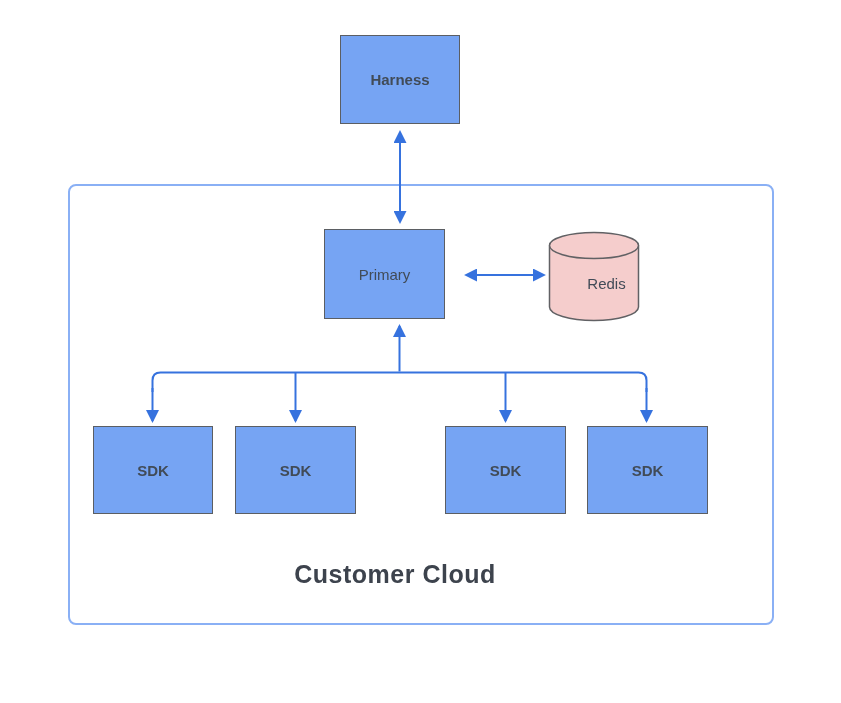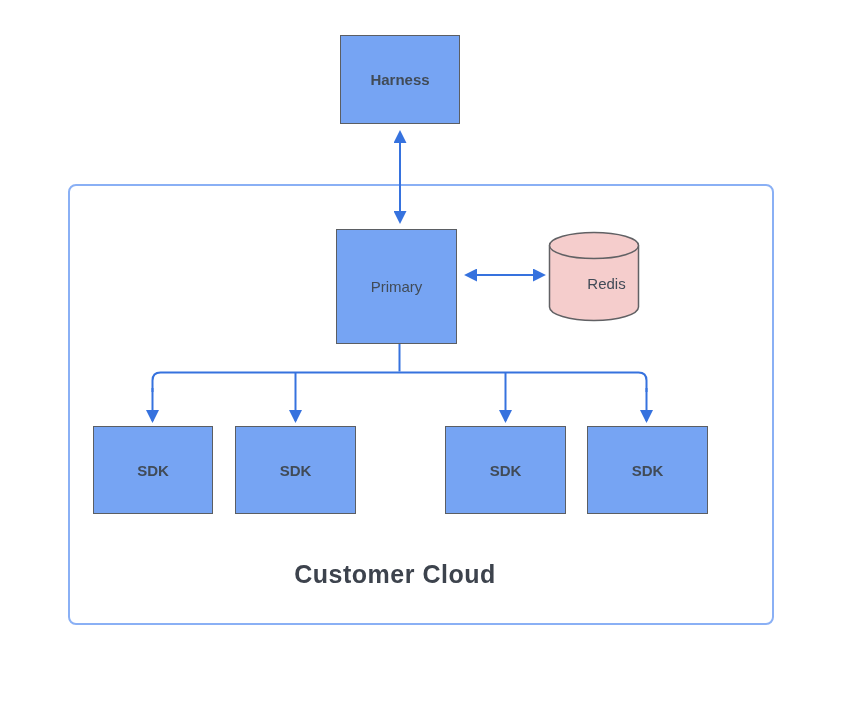--- a/index.html
+++ b/index.html
@@ -39,21 +39,21 @@
     border: 1.5px solid var(--c-node-border, #5b5e63);
     border-radius: 0;
     box-sizing: border-box;
   }
   .node-label {
     font-size: 15px;
     color: var(--c-node-text, #414b57);
   }
   .bold { font-weight: bold; }
   .harness { left: 340px; top: 35px;  width: 120px; height: 89px; }
-  .primary { left: 336px; top: 229px; width: 121px; height: 115px; }
+  .primary { left: 324px; top: 229px; width: 121px; height: 90px; }
   .sdk1 { left: 93px;  top: 426px; width: 120px; height: 88px; }
   .sdk2 { left: 235px; top: 426px; width: 121px; height: 88px; }
   .sdk3 { left: 445px; top: 426px; width: 121px; height: 88px; }
   .sdk4 { left: 587px; top: 426px; width: 121px; height: 88px; }
   .cylinder {
     position: absolute;
     left: 548px; top: 231px;
     width: 92px; height: 91px;
   }
   .cyl-shape { position: absolute; left: 0; top: 0; }

